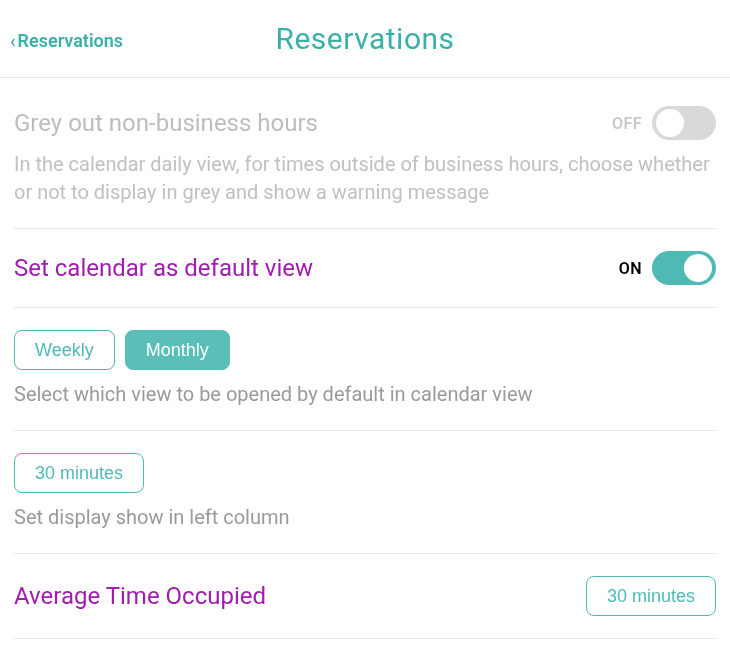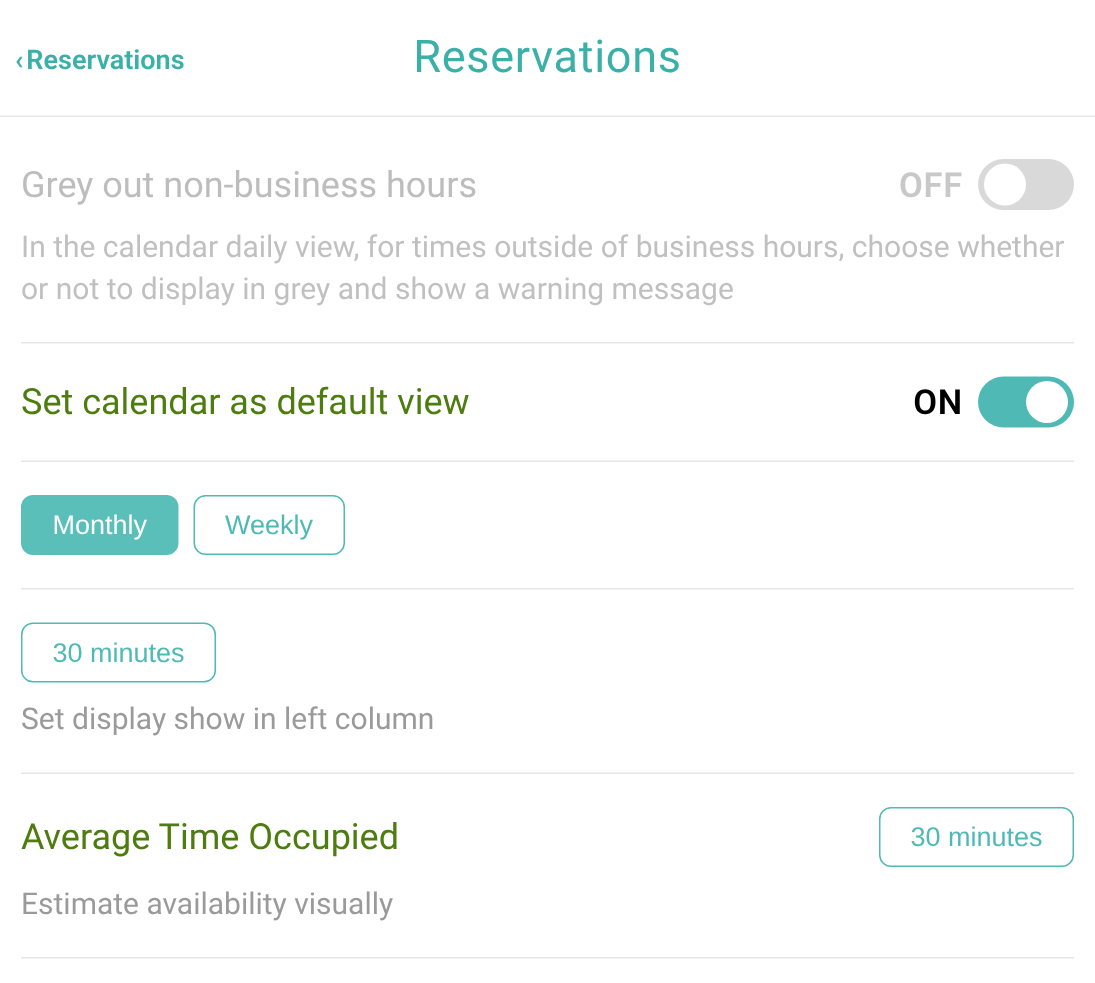--- a/index.html
+++ b/index.html
@@ -49,42 +49,42 @@
     position: relative;
   }
   .row:first-child { padding-top: 28px; }
   .row-head {
     display: flex;
     justify-content: space-between;
     align-items: center;
     gap: 12px;
   }
   .row-title {
-    color: #4d7c0f;
+    color: #a21caf;
     font-size: 24px;
     font-weight: 400;
     line-height: 1.2;
   }
   .row-title.dim { color: #bdbdbd; }
   .row-desc {
     color: #9a9a9a;
     font-size: 20px;
     margin-top: 10px;
     line-height: 1.4;
   }
   .row-desc.dim { color: #c0c0c0; }
   
   .toggle-wrap {
     display: flex;
     align-items: center;
     gap: 10px;
     flex-shrink: 0;
   }
   .toggle-label {
-    font-size: 23px;
+    font-size: 16px;
     font-weight: 600;
     letter-spacing: 0.5px;
   }
   .toggle-label.off { color: #c8c8c8; }
   .toggle-label.on  { color: #000000; }
   .switch {
     width: 64px;
     height: 34px;
     border-radius: 17px;
     position: relative;
@@ -160,43 +160,43 @@
         <div class="switch on">
           <div class="knob"></div>
         </div>
       </div>
     </div>
   </div>
 
   <div class="row">
     <div class="row-head">
       <div class="pill-group">
+        <button class="pill">Weekly</button>
         <button class="pill sel">Monthly</button>
-        <button class="pill">Weekly</button>
-      </div>
-    </div>
+      </div>
+    </div>
+    <div class="row-desc">Select which view to be opened by default in calendar view</div>
   </div>
 
   <div class="row">
     <div class="row-head">
       <div class="pill-group">
         <button class="pill">30 minutes</button>
       </div>
     </div>
     <div class="row-desc">Set display show in left column</div>
   </div>
 
   <div class="row">
     <div class="row-head">
       <div class="row-title">Average Time Occupied</div>
       <div class="pill-group">
         <button class="pill">30 minutes</button>
       </div>
     </div>
-    <div class="row-desc">Estimate availability visually</div>
   </div>
 
   <div class="row" style="border-bottom:none;">
     
     
   </div>
 
 </div>
 
 </body></html>

